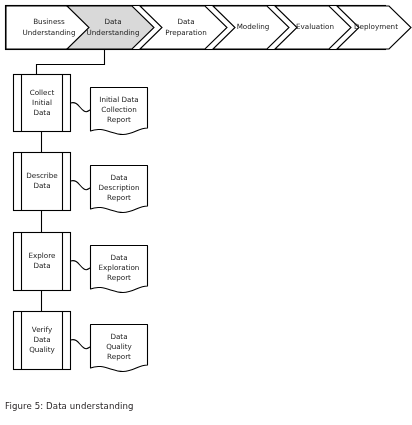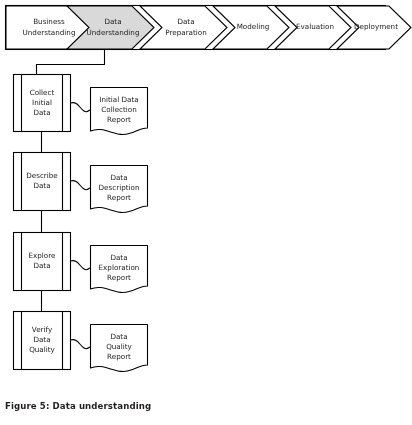--- a/index.html
+++ b/index.html
@@ -73,21 +73,21 @@
   }
   .t-chev { font-size: 7.2px; }
   .t-box  { font-size: 7.2px; }
   .t-doc  { font-size: 7.2px; }
   #caption {
     position: absolute;
     left: 5px;
     top: 401px;
     font-family: "DejaVu Sans", "Liberation Sans", sans-serif;
     font-size: 8.6px;
-    font-weight: bold;
+    font-weight: normal;
     color: #231f20;
     letter-spacing: 0.1px;
     white-space: nowrap;
   }
 </style>
 </head>
 <body>
 
 <div id="figure-root">
 

